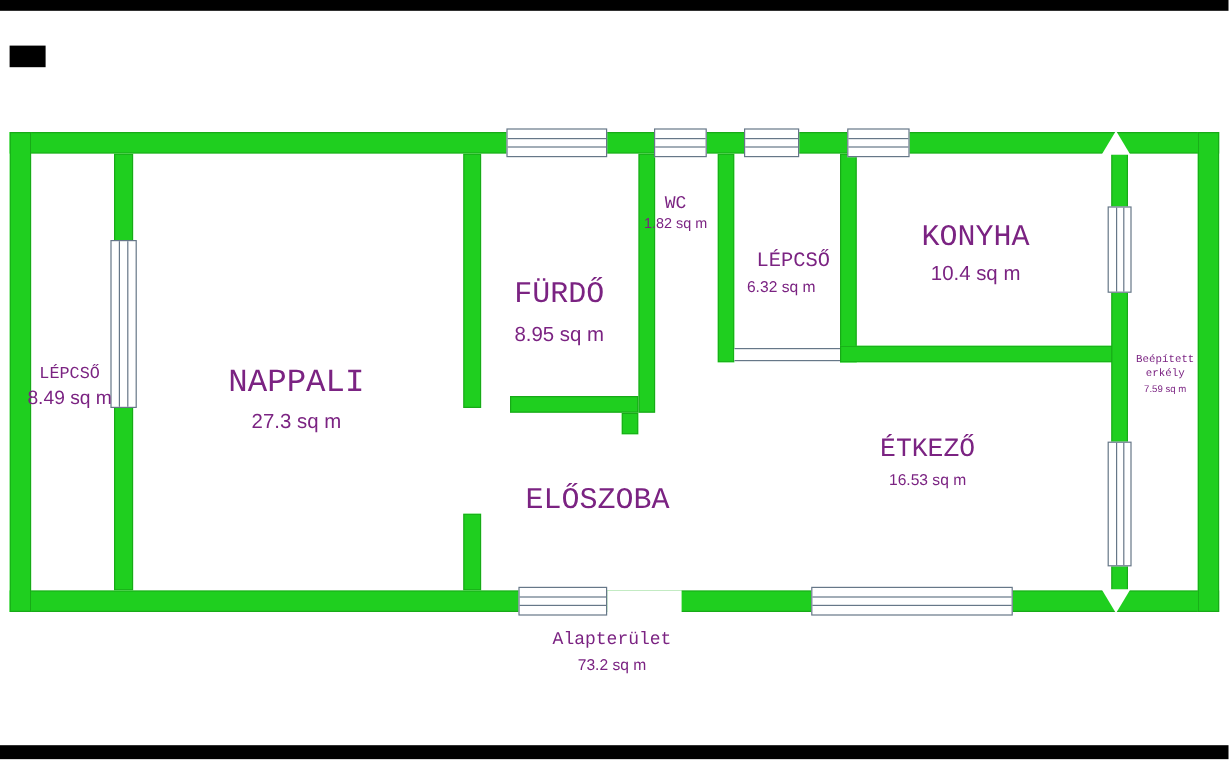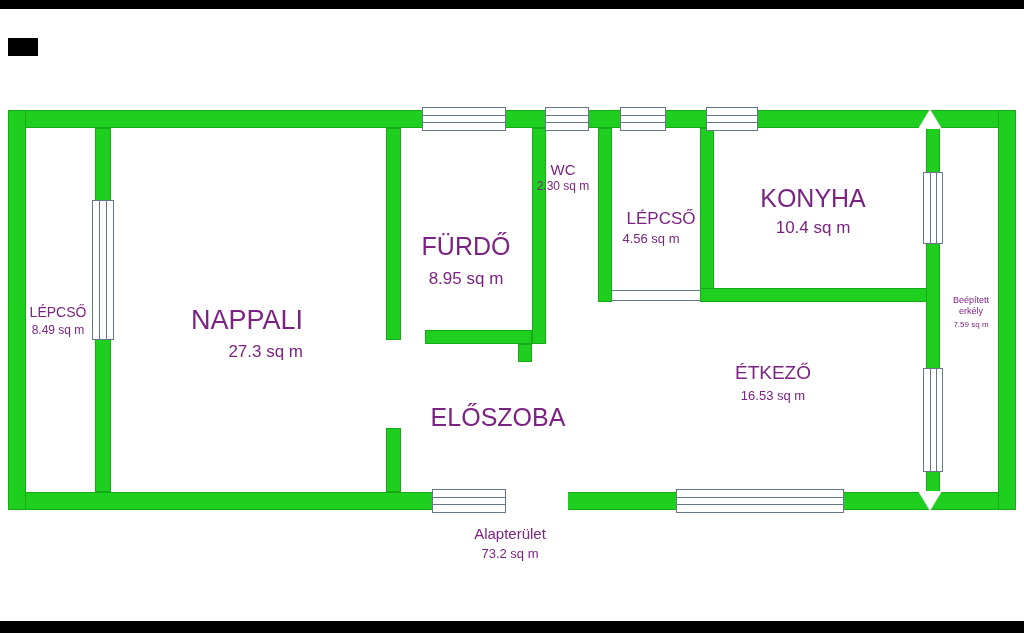--- a/index.html
+++ b/index.html
@@ -56,39 +56,39 @@
     border-top:20px solid #fff;
   }
   .room-label {
     position:absolute;
     transform:translateX(-50%);
     text-align:center;
     color:var(--text);
     white-space:nowrap;
     line-height:1.28;
   }
-  .room-label .room-name { display:block; }
+  .room-label .room-name { display:block;font-family:Liberation Mono, monospace; }
   .room-label .room-area { display:block; margin-top:3px; }
 
   .lbl-nappali  .room-name { font-size:27px; }
   .lbl-nappali  .room-area { font-size:17px; }
   .lbl-furdo    .room-name { font-size:25px; }
   .lbl-furdo    .room-area { font-size:17px; margin-top:6px; }
   .lbl-konyha   .room-name { font-size:25px; }
   .lbl-konyha   .room-area { font-size:17px; }
   .lbl-eloszoba .room-name { font-size:25px;margin-top:28px; }
   .lbl-eloszoba .room-area { font-size:17px; margin-top:6px; }
-  .lbl-etkezo   .room-name { font-size:19px; }
+  .lbl-etkezo   .room-name { font-size:22px; }
   .lbl-etkezo   .room-area { font-size:13px; }
   .lbl-lepcso   .room-name { font-size:17px;margin-left:20px; }
   .lbl-lepcso   .room-area { font-size:13px; margin-top:1px; }
   .lbl-wc       .room-name { font-size:15px; }
   .lbl-wc       .room-area { font-size:12px; margin-top:0; }
   .lbl-erkely   .room-name { font-size:14px; }
-  .lbl-erkely   .room-area { font-size:12px; margin-top:1px; }
+  .lbl-erkely   .room-area { font-size:16px; margin-top:1px; }
   .lbl-beepitett { white-space:normal; width:56px; line-height:1.25; }
   .lbl-beepitett .room-name { font-size:9px; }
   .lbl-beepitett .room-area { font-size:8px; margin-top:2px; }
   .lbl-footer .room-name { font-size:15px; }
   .lbl-footer .room-area { font-size:13px; margin-top:3px; }
 </style>
 </head>
 <body>
 
 <div id="canvas">
@@ -130,38 +130,38 @@
   <div class="window-v" style="left:923px; top:368px; width:20px; height:104px;"></div>
 
   <div class="arrow-up" style="left:918px; top:109px;"></div>
   <div class="arrow-down" style="left:918px; top:491px;"></div>
 
   <div class="room-label lbl-erkely" style="left:58px; top:304px;">
     <span class="room-name">LÉPCSŐ</span>
     <span class="room-area">8.49 sq m</span>
   </div>
 
-  <div class="room-label lbl-nappali" style="left:247px; top:303px;text-align:right;">
+  <div class="room-label lbl-nappali" style="left:247px; top:303px;">
     <span class="room-name">NAPPALI</span>
     <span class="room-area">27.3 sq m</span>
   </div>
 
   <div class="room-label lbl-furdo" style="left:466px; top:230px;">
     <span class="room-name">FÜRDŐ</span>
     <span class="room-area">8.95 sq m</span>
   </div>
 
   <div class="room-label lbl-wc" style="left:563px; top:160px;">
     <span class="room-name">WC</span>
-    <span class="room-area">2.30 sq m</span>
+    <span class="room-area">1.82 sq m</span>
   </div>
 
   <div class="room-label lbl-lepcso" style="left:651px; top:208px;">
     <span class="room-name">LÉPCSŐ</span>
-    <span class="room-area">4.56 sq m</span>
+    <span class="room-area">6.32 sq m</span>
   </div>
 
   <div class="room-label lbl-konyha" style="left:813px; top:182px;">
     <span class="room-name">KONYHA</span>
     <span class="room-area">10.4 sq m</span>
   </div>
 
   <div class="room-label lbl-eloszoba" style="left:498px; top:373px;">
     <span class="room-name">ELŐSZOBA</span>
   </div>

